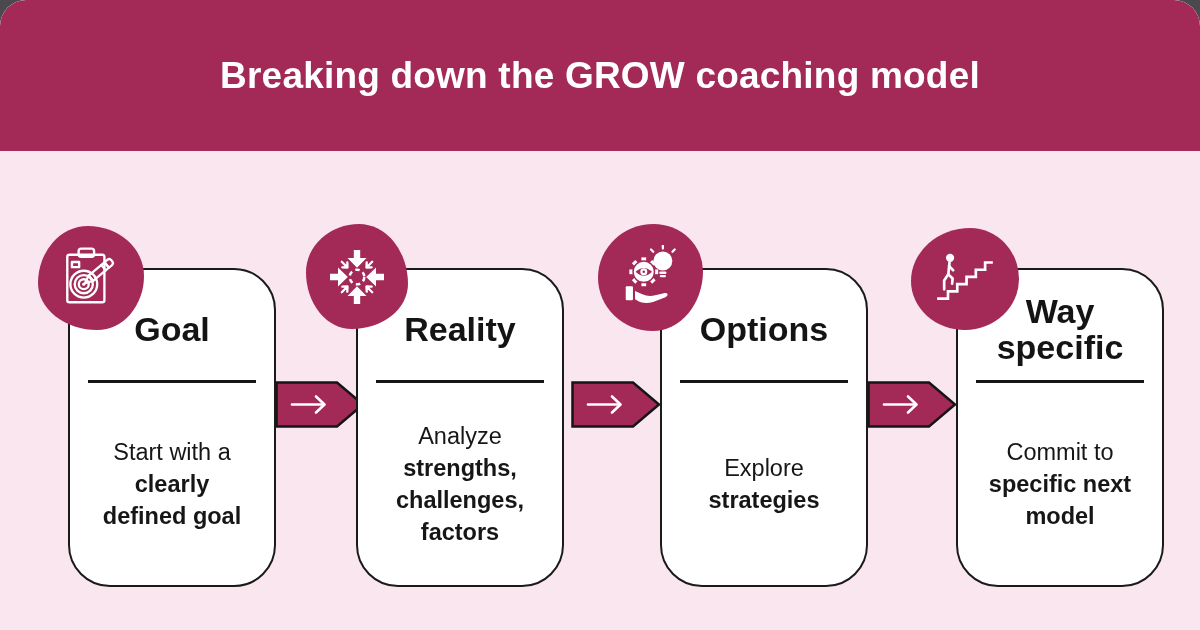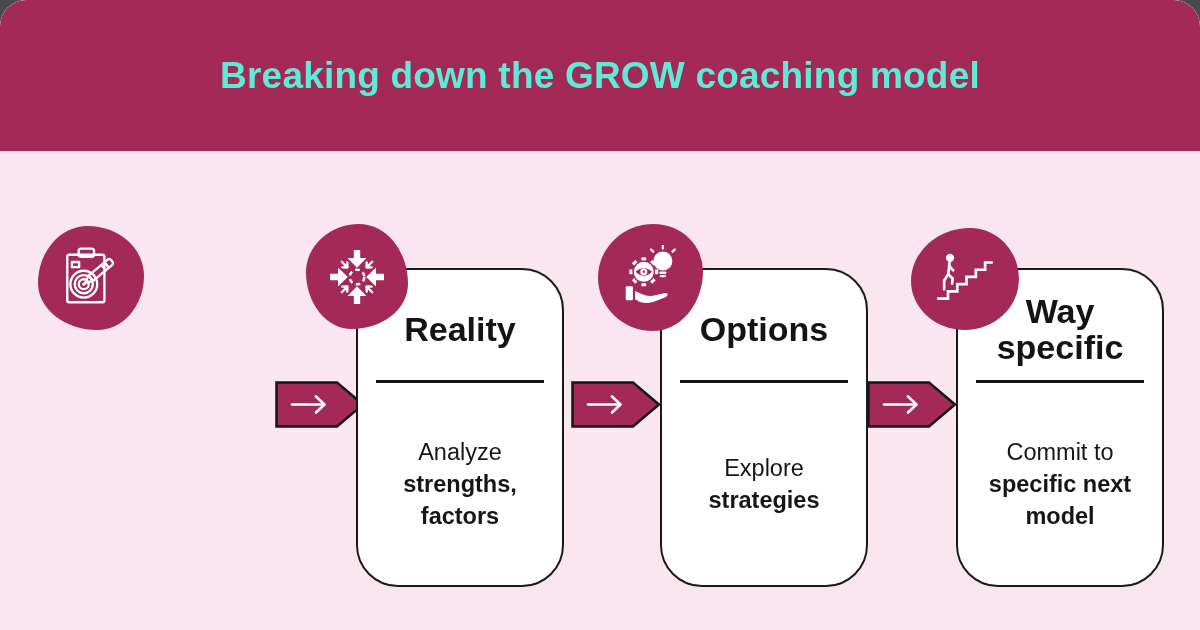--- a/index.html
+++ b/index.html
@@ -17,21 +17,21 @@
     overflow:hidden;
   }
   .band{
     position:absolute;left:0;top:0;width:1200px;height:151px;
     background:#a32956;
     border-radius:26px 26px 0 0;
     display:flex;align-items:center;justify-content:center;
   }
   .band h1{
     margin:7px;
-    color:#5eead4;
+    color:#ffffff;
     font-size:37px;font-weight:700;letter-spacing:.2px;
   }
   .card{
     position:absolute;top:268px;width:208px;height:319px;
     box-sizing:border-box;
     background:#ffffff;
     border:2.5px solid #1a1a1a;
     border-radius:42px;
     display:flex;flex-direction:column;
     z-index:2;
@@ -83,27 +83,37 @@
       <polygon points="1.5,2.5 62,2.5 88,24.5 62,46.5 1.5,46.5" fill="#a32956" stroke="#151515" stroke-width="2.5"></polygon>
       <line x1="17" y1="24.5" x2="49" y2="24.5" stroke="#ffffff" stroke-width="2.6" stroke-linecap="round"></line>
       <polyline points="41,16.5 49.5,24.5 41,32.5" fill="none" stroke="#ffffff" stroke-width="2.6" stroke-linecap="round" stroke-linejoin="round"></polyline>
     </svg>
     <svg class="connector" style="left:867px" width="90" height="49" viewBox="0 0 90 49">
       <polygon points="1.5,2.5 62,2.5 88,24.5 62,46.5 1.5,46.5" fill="#a32956" stroke="#151515" stroke-width="2.5"></polygon>
       <line x1="17" y1="24.5" x2="49" y2="24.5" stroke="#ffffff" stroke-width="2.6" stroke-linecap="round"></line>
       <polyline points="41,16.5 49.5,24.5 41,32.5" fill="none" stroke="#ffffff" stroke-width="2.6" stroke-linecap="round" stroke-linejoin="round"></polyline>
     </svg>
 
+    <section class="card" style="left:68px">
+      <div class="card-head">Goal</div>
+      <div class="divider"></div>
+      <div class="card-body">
+          <div>Start with a</div>
+          <div class="b">clearly</div>
+          <div class="b">defined goal</div>
+        </div>
+    </section>
 
     <section class="card" style="left:356px">
       <div class="card-head">Reality</div>
       <div class="divider"></div>
       <div class="card-body">
           <div>Analyze</div>
           <div class="b">strengths,</div>
+          <div class="b">challenges,</div>
           <div class="b">factors</div>
         </div>
     </section>
 
     <section class="card" style="left:660px">
       <div class="card-head">Options</div>
       <div class="divider"></div>
       <div class="card-body">
           <div>Explore</div>
           <div class="b">strategies</div>

